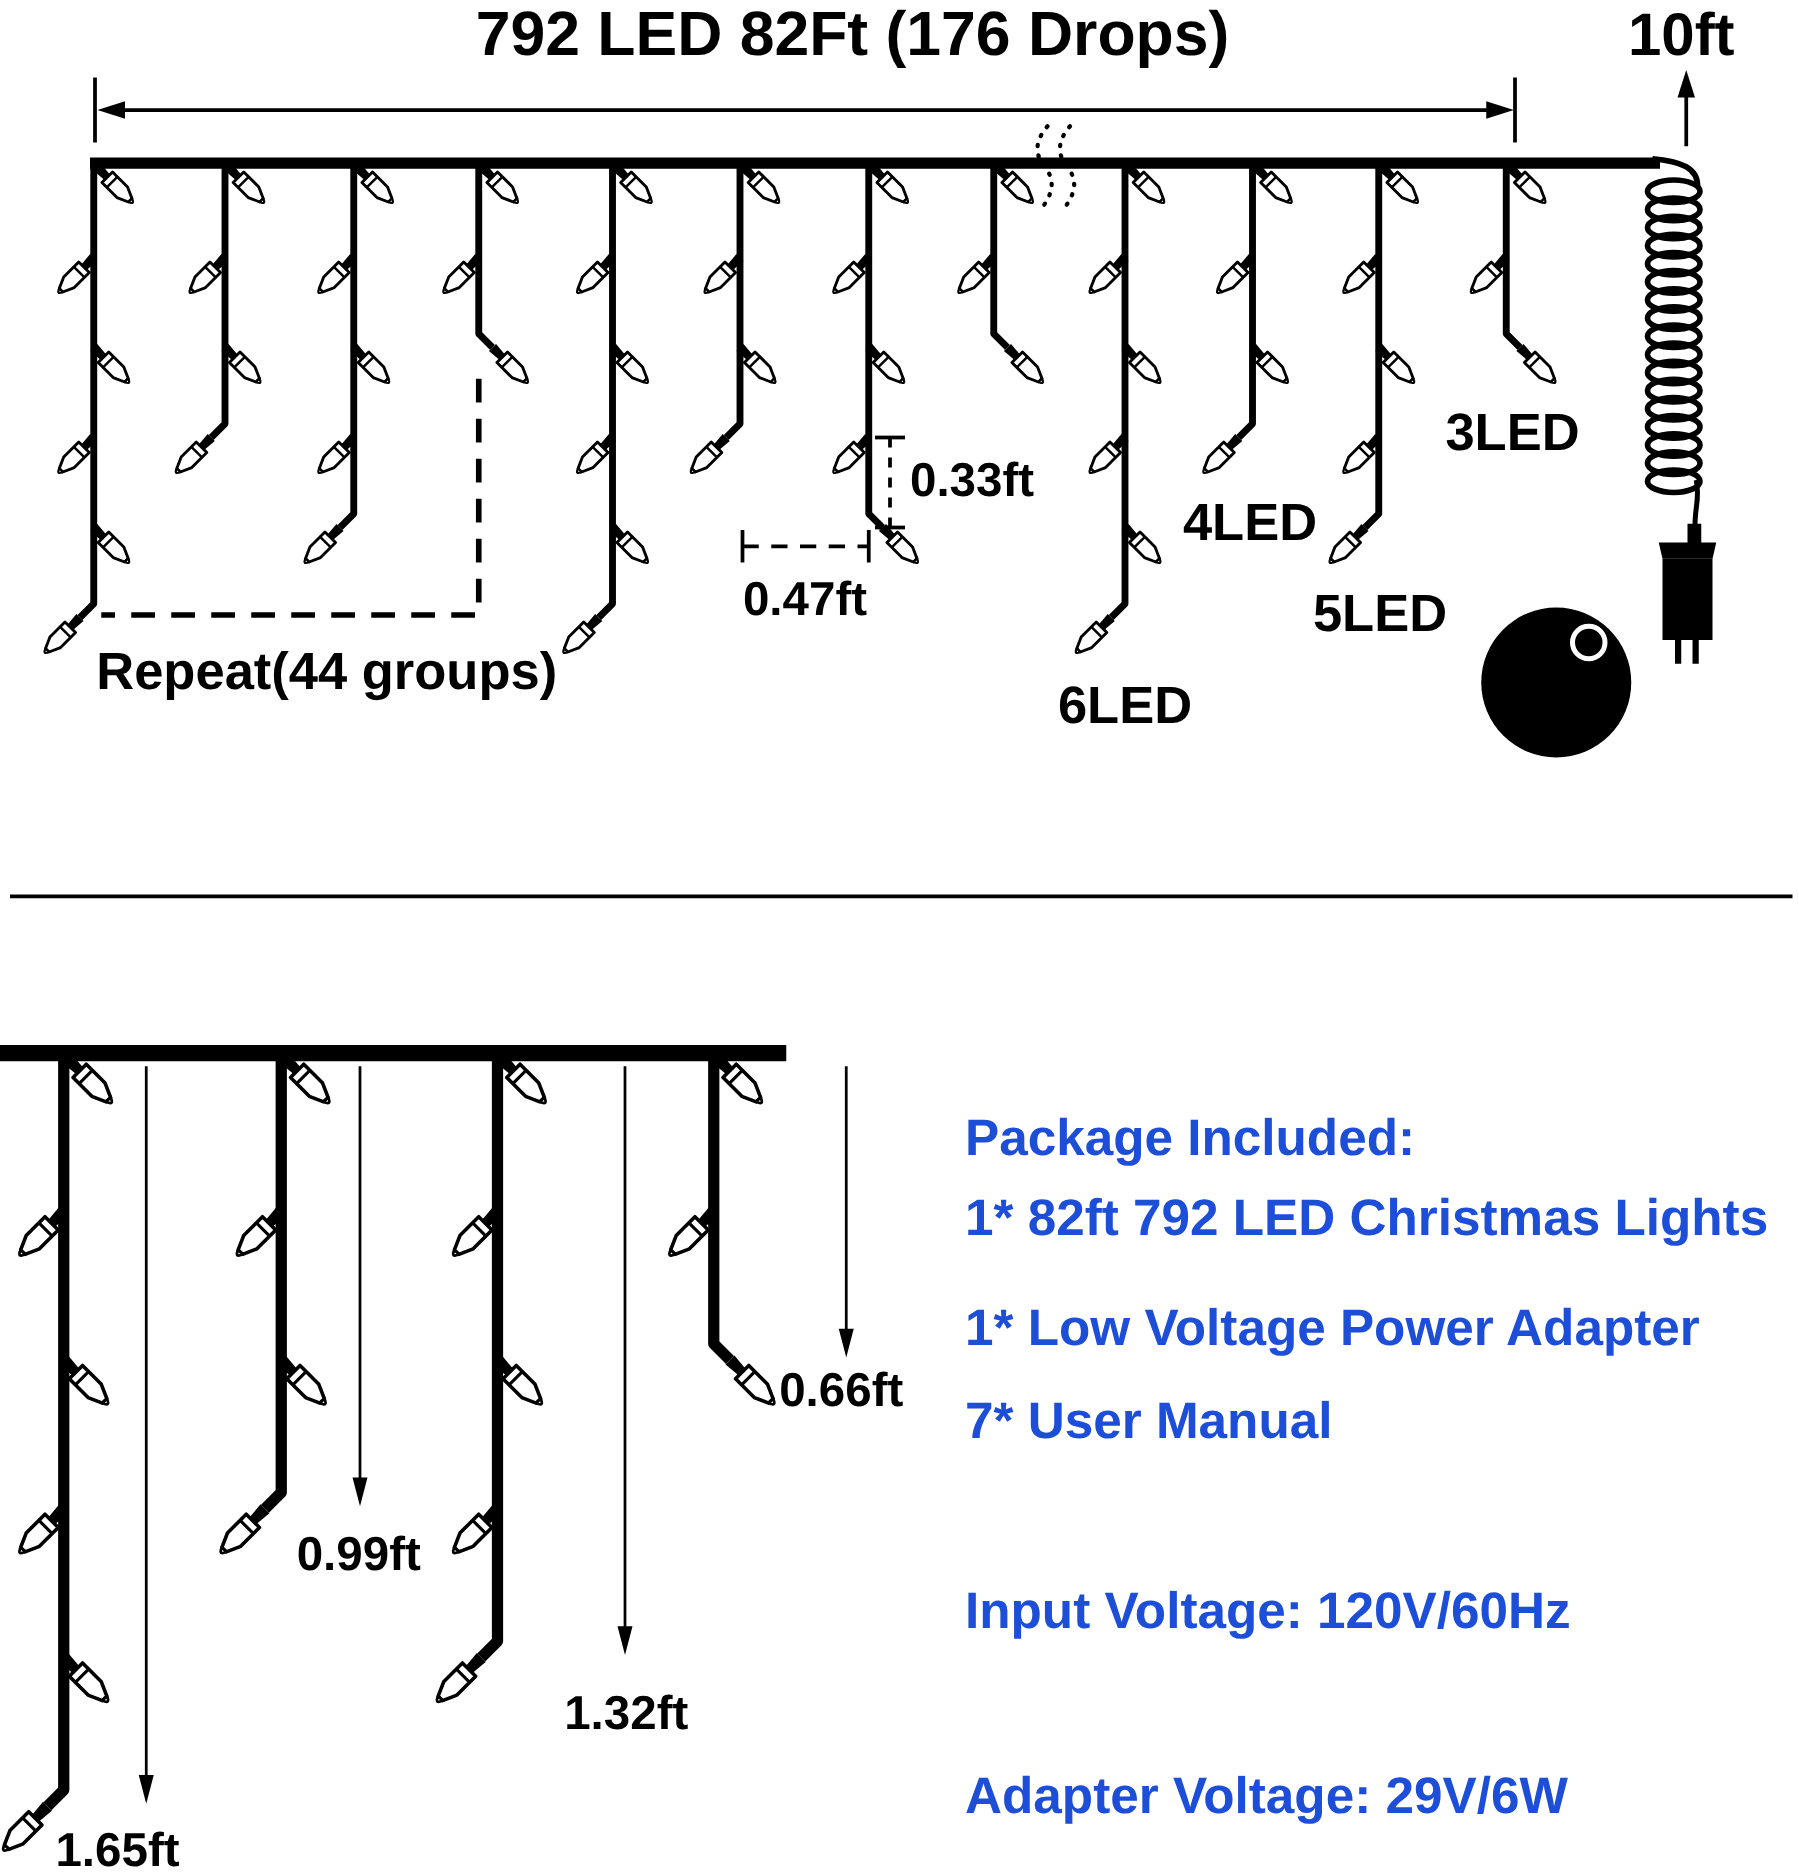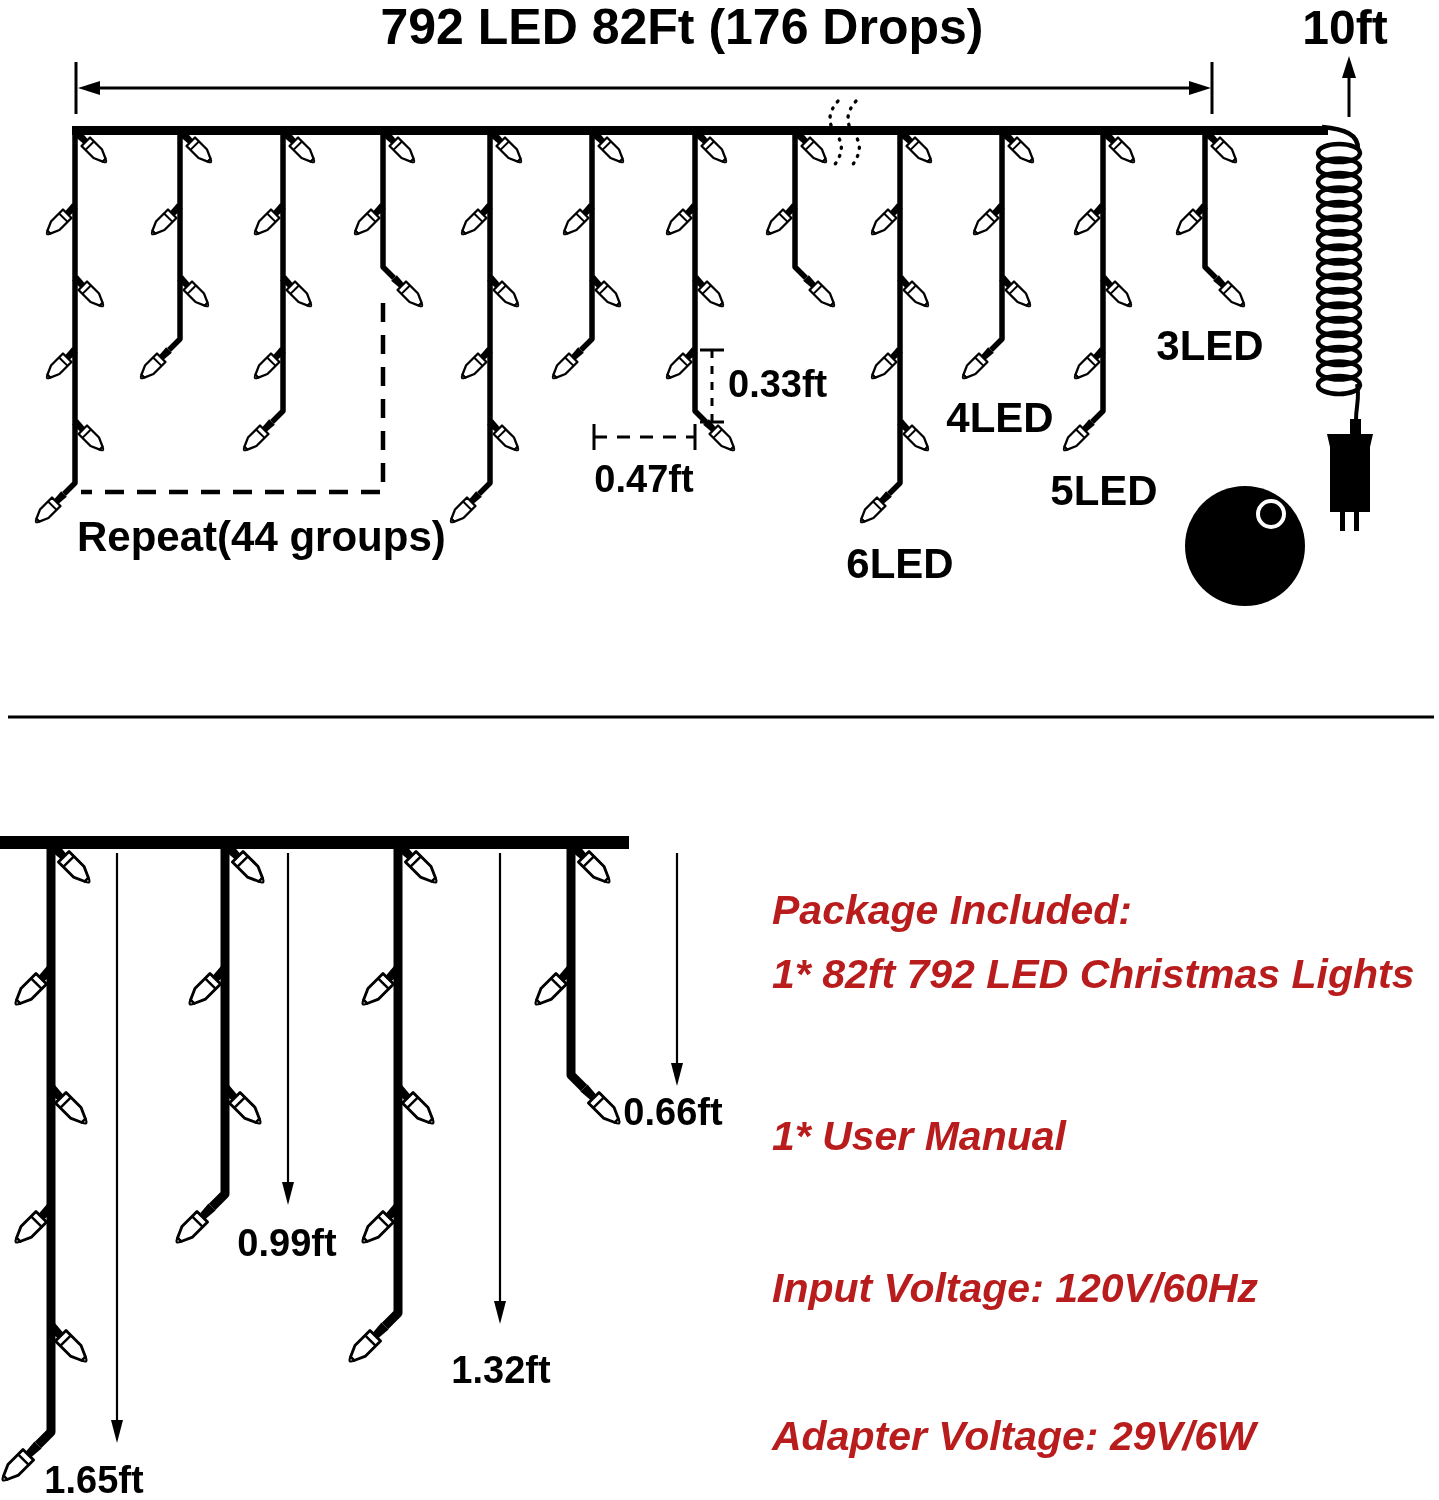--- a/index.html
+++ b/index.html
@@ -1,21 +1,21 @@
 <!DOCTYPE html>
 <html><head>
 <meta charset="utf-8">
 <style>
   html,body{margin:0;padding:0;background:#fff;}
   .canvas{position:relative;width:1439px;height:1500px;background:#ffffff;overflow:hidden;
           font-family:"Liberation Sans", sans-serif;}
   .canvas svg{position:absolute;left:0;top:0;}
   svg text{font-family:"Liberation Sans", sans-serif;font-weight:bold;fill:#000;}
-  .txt{position:absolute;left:772px;font-weight:bold;font-size:41px;color:#b91c1c;
-       white-space:nowrap;line-height:1;font-style:italic;}
+  .txt{position:absolute;left:772px;font-weight:bold;font-size:41px;color:#1d4ed8;
+       white-space:nowrap;line-height:1;}
 </style>
 </head>
 <body>
 
 <div class="canvas">
 
   <svg width="1439" height="1500" viewBox="0 0 1439 1500">
     <defs>
       <g id="bulb">
         <path d="M0,-4 L12,-3 L12,3 L0,4 Z" fill="#000"></path>
@@ -250,16 +250,17 @@
     </g>
 
     <text x="94" y="1493" font-size="38" text-anchor="middle">1.65ft</text>
     <text x="287" y="1256" font-size="38" text-anchor="middle">0.99ft</text>
     <text x="501" y="1383" font-size="38" text-anchor="middle">1.32ft</text>
     <text x="673" y="1125" font-size="38" text-anchor="middle">0.66ft</text>
   </svg>
 
   <div class="txt" style="top:890px">Package Included:</div>
   <div class="txt" style="top:954px">1* 82ft 792 LED Christmas Lights</div>
-  <div class="txt" style="top:1116px">1* User Manual</div>
+  <div class="txt" style="top:1042px">1* Low Voltage Power Adapter</div>
+  <div class="txt" style="top:1116px">7* User Manual</div>
   <div class="txt" style="top:1268px">Input Voltage: 120V/60Hz</div>
   <div class="txt" style="top:1416px">Adapter Voltage: 29V/6W</div>
 </div>
 
 </body></html>

